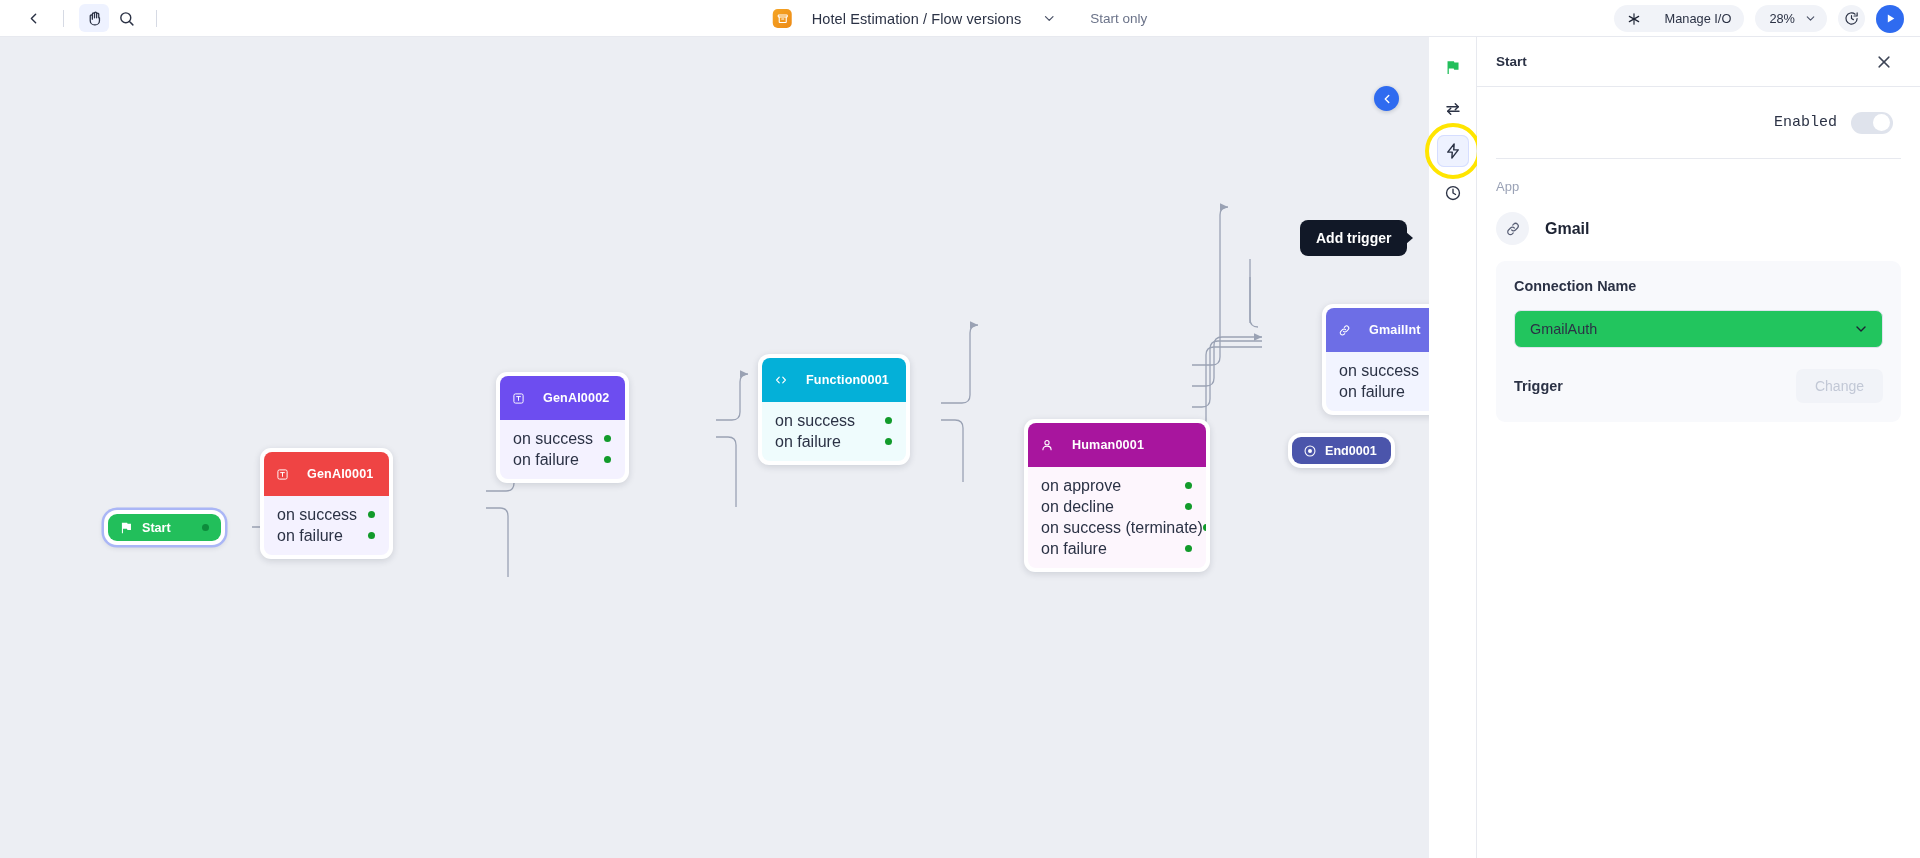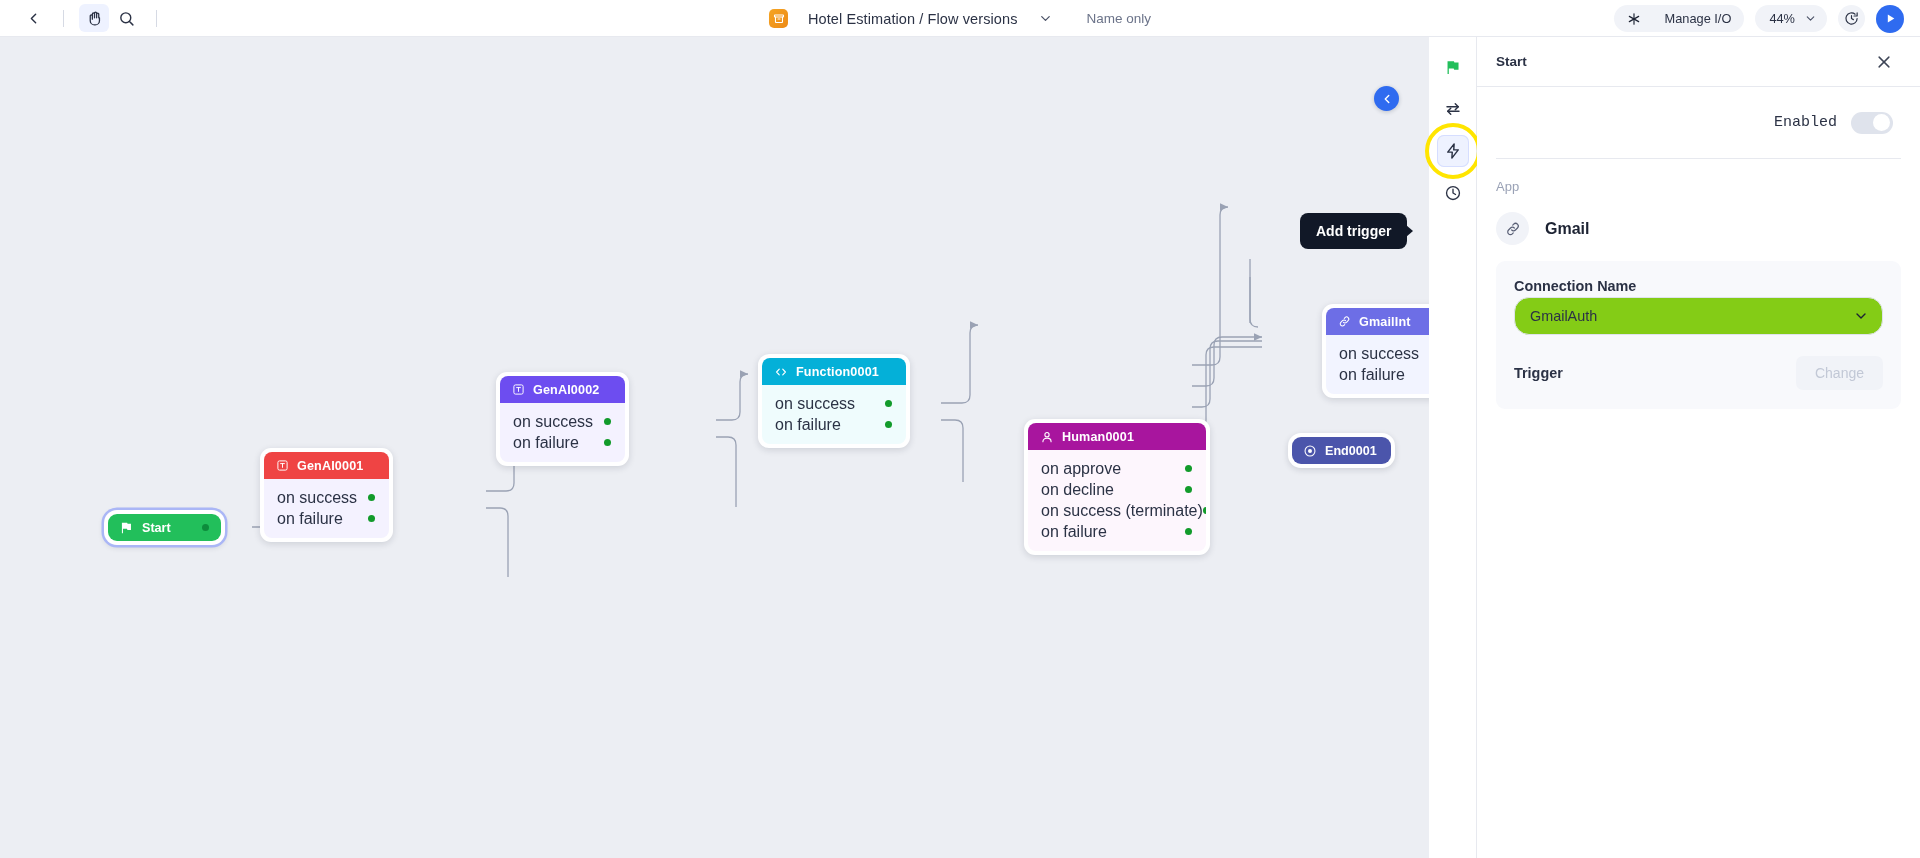--- a/index.html
+++ b/index.html
@@ -73,22 +73,22 @@
   }
   .edges { position: absolute; inset: 0; }
 
   
   .node {
     position: absolute; border-radius: 11px; background: #ffffff;
     padding: 4px; box-shadow: 0 2px 7px rgba(20,26,48,.14);
   }
   .node-inner { border-radius: 8px; overflow: hidden; }
   .node-head {
-    display: flex; align-items: center; gap: 8px;
-    height: 27px; padding: 0 12px;
+    display: flex; align-items: center; gap: 18px;
+    height: 44px; padding: 0 12px;
     font-size: 12.6px; font-weight: bold; color: #ffffff;
     letter-spacing: .15px; white-space: nowrap;
   }
   .node-body { padding: 8px 0 9px; }
   .port {
     display: flex; align-items: center; justify-content: space-between;
     padding: 0 14px 0 13px; height: 21px;
     font-size: 16px; color: #2b3245; white-space: nowrap;
   }
   .dot { width: 7px; height: 7px; border-radius: 50%; background: #129b2b; flex: none; }
@@ -197,22 +197,22 @@
     display: flex; align-items: center; justify-content: center; color: #5a6076; flex: none;
   }
   .app-name { font-size: 16px; font-weight: bold; color: #1d2333; }
 
   .card {
     margin: 16px 19px 0; background: #f8f9fc; border-radius: 9px;
     padding: 17px 18px 19px; flex: none;
   }
   .field-label { font-size: 14.4px; font-weight: bold; color: #2b3245; }
   .select {
-    margin-top: 3px; height: 38px; border: 1px solid #dfe3ec; border-radius: 15px;
-    background: #84cc16; display: flex; align-items: center; justify-content: space-between;
+    margin-top: 16px; height: 38px; border: 1px solid #dfe3ec; border-radius: 7px;
+    background: #22c55e; display: flex; align-items: center; justify-content: space-between;
     padding: 0 13px 0 15px; cursor: pointer;
   }
   .select-val { font-size: 14.4px; color: #2b3245; }
   .trigger-row {
     display: flex; align-items: center; justify-content: space-between;
     margin-top: 21px; height: 34px;
   }
   .btn-ghost {
     height: 34px; padding: 0 19px; border-radius: 7px;
     background: #f1f3f8; color: #c2c8d6; font-size: 14px;
@@ -257,36 +257,36 @@
             <path d="M5 8v10a1 1 0 0 0 1 1h12a1 1 0 0 0 1-1V8"></path>
             <line x1="10" y1="12" x2="14" y2="12"></line>
           </svg>
       </div>
       <div class="doc-title">Hotel Estimation / Flow versions</div>
       <div class="chev">
         <svg width="15" height="15" viewBox="0 0 24 24" fill="none" stroke="currentColor" stroke-width="2" stroke-linecap="round" stroke-linejoin="round">
             <polyline points="6 9 12 15 18 9"></polyline>
           </svg>
       </div>
-      <div class="viewonly">Name only</div>
+      <div class="viewonly">Start only</div>
     </div>
 
     <div class="tb-right">
       <div class="pill">
         <span style="display:flex">
           <svg width="14" height="14" viewBox="0 0 24 24" fill="none" stroke="#1d2333" stroke-width="2" stroke-linecap="round">
               <line x1="12" y1="3" x2="12" y2="21"></line>
               <line x1="4" y1="7.5" x2="20" y2="16.5"></line>
               <line x1="20" y1="7.5" x2="4" y2="16.5"></line>
             </svg>
         </span>
         <span>Manage I/O</span>
       </div>
       <div class="pill zoom">
-        <span>44%</span>
+        <span>28%</span>
         <span style="display:flex;color:#4a5166">
           <svg width="13" height="13" viewBox="0 0 24 24" fill="none" stroke="currentColor" stroke-width="2" stroke-linecap="round" stroke-linejoin="round">
               <polyline points="6 9 12 15 18 9"></polyline>
             </svg>
         </span>
       </div>
       <div class="icon-round">
         <svg width="15" height="15" viewBox="0 0 24 24" fill="none" stroke="currentColor" stroke-width="1.9" stroke-linecap="round" stroke-linejoin="round">
             <path d="M21 12a9 9 0 1 1-3.2-6.9"></path>
             <polyline points="21 3 21 8 16 8"></polyline>
@@ -481,21 +481,21 @@
         <span style="display:flex">
           <svg width="14" height="14" viewBox="0 0 24 24" fill="none" stroke="#ffffff" stroke-width="1.8">
               <circle cx="12" cy="12" r="8.5"></circle>
               <circle cx="12" cy="12" r="3.4" fill="#ffffff" stroke="none"></circle>
             </svg>
         </span>
         <span>End0001</span>
       </div>
     </div>
 
-    <div class="tooltip" style="left:1300px; top:176px;">Add trigger</div>
+    <div class="tooltip" style="left:1300px; top:183px;">Add trigger</div>
 
     <div class="collapse-btn" style="left:1374px; top:49px;">
       <svg width="14" height="14" viewBox="0 0 24 24" fill="none" stroke="currentColor" stroke-width="2.4" stroke-linecap="round" stroke-linejoin="round">
           <polyline points="15 18 9 12 15 6"></polyline>
         </svg>
     </div>
   </div>
 
   <div class="rail">
     <div class="rail-btn">

